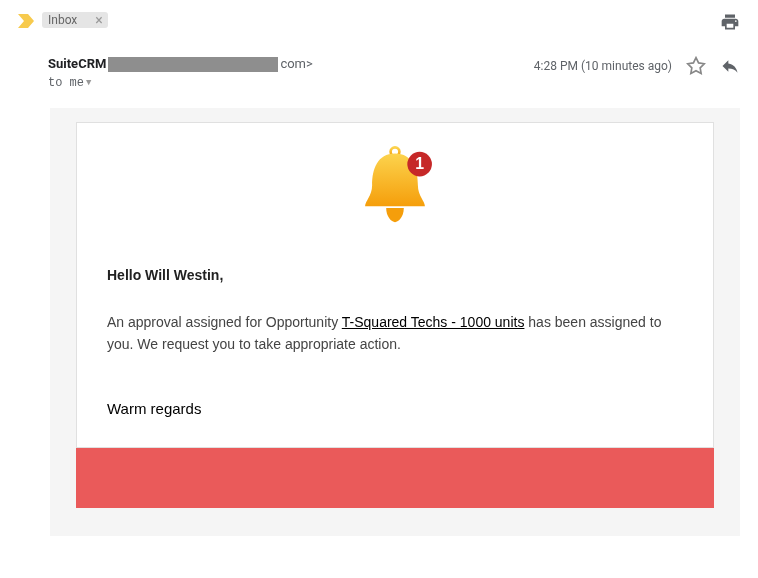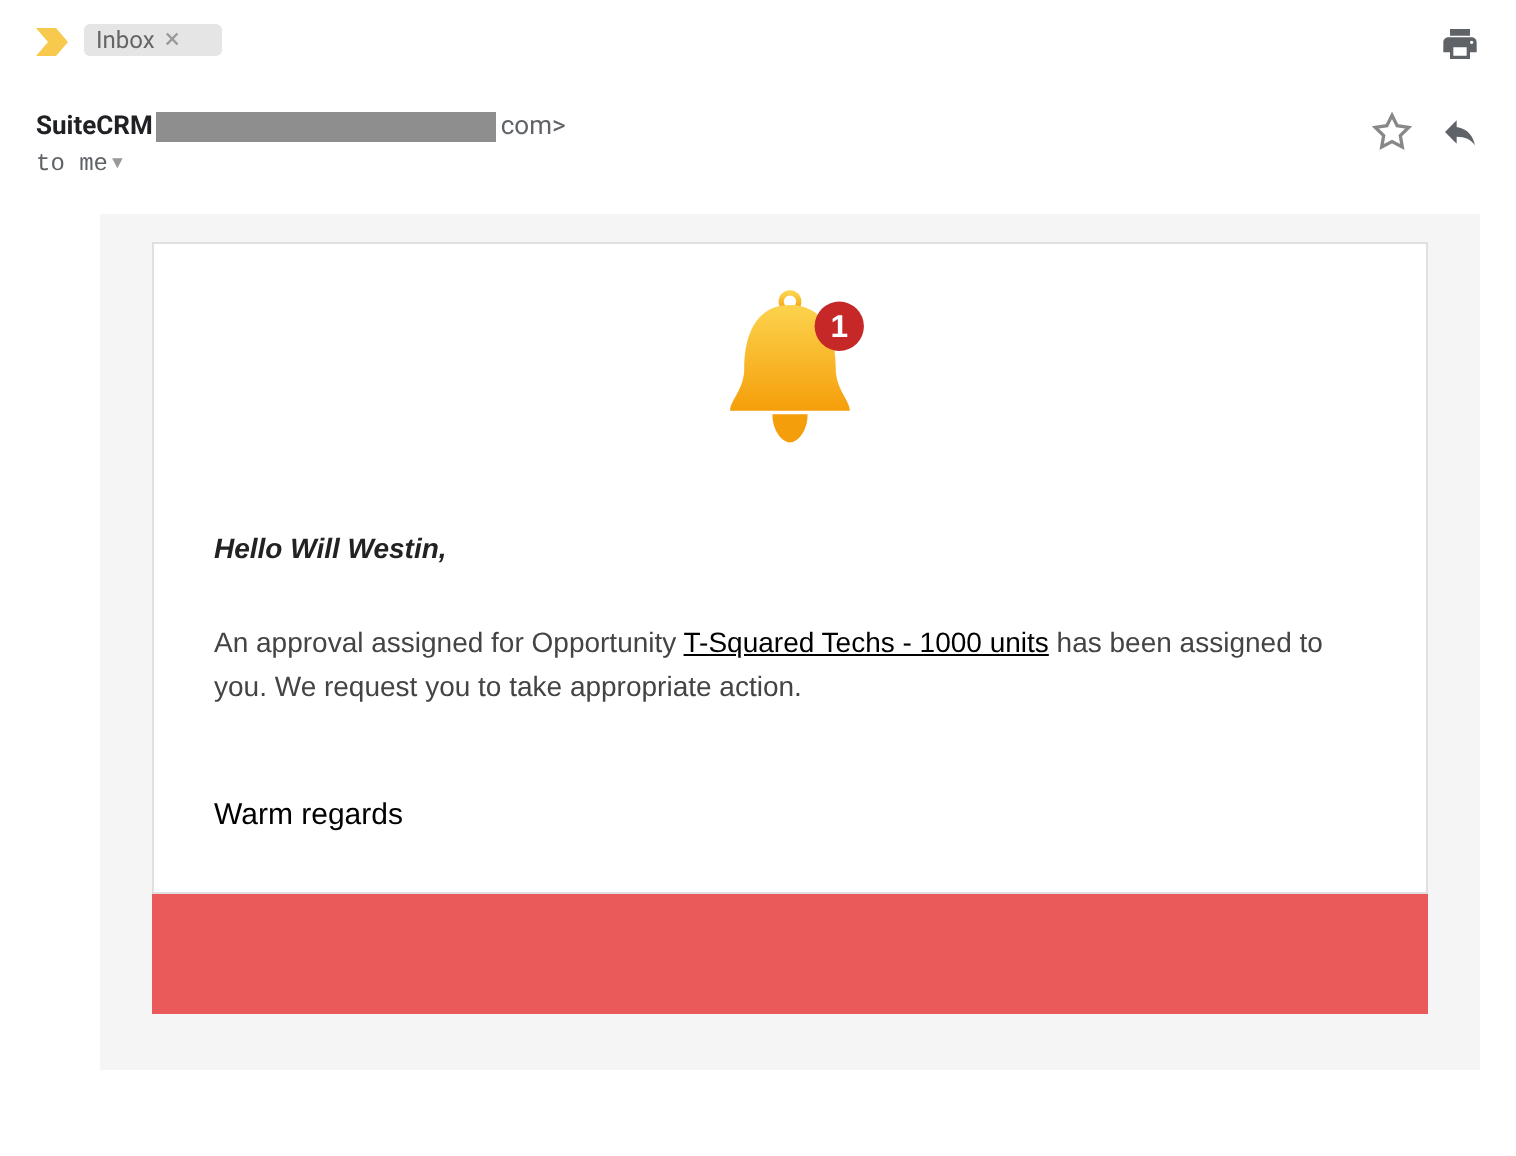--- a/index.html
+++ b/index.html
@@ -34,25 +34,25 @@
     }
     .important-marker {
       width: 16px;
       height: 14px;
       display: inline-block;
     }
     .inbox-badge {
       background: #e5e5e5;
       color: #666;
       font-size: 12px;
-      padding: 1px 18px 1px 6px;
+      padding: 1px 2px 1px 6px;
       border-radius: 3px;
       display: inline-flex;
       align-items: flex-start;
-      gap: 5px;
+      gap: 18px;
     }
     .inbox-badge .close {
       color: #999;
       font-size: 14px;
       line-height: 1;
       padding-right: 3px;
     }
     .print-icon {
       width: 20px;
       height: 20px;
@@ -60,20 +60,21 @@
     }
     .meta-row {
       padding: 24px 18px 6px 18px;
       display: flex;
       justify-content: space-between;
       align-items: flex-start;
     }
     .sender-block {
       font-size: 13px;
       color: #202124;
+      margin-left: 30px;
     }
     .sender-name {
       font-weight: bold;
       display: inline;
     }
     .redacted {
       display: inline-block;
       width: 170px;
       height: 15px;
       background: #8e8e8e;
@@ -131,21 +132,20 @@
     .card-content {
       padding: 12px 30px 30px 30px;
       font-family: Arial, sans-serif;
       font-size: 14px;
       color: #333;
     }
     .greeting {
       font-weight: bold;
       color: #222;
       margin-bottom: 28px;
-      font-style: italic;
     }
     .body-text {
       line-height: 1.6;
       color: #444;
       margin-bottom: 44px;
     }
     .body-text a {
       color: #000000;
       text-decoration: underline;
     }
@@ -186,20 +186,21 @@
   <div class="sender-block">
     <div>
       <span class="sender-name">SuiteCRM</span><span class="redacted"></span><span class="sender-domain">com&gt;</span>
     </div>
     <div class="to-line">
       <span>to me</span>
       <span class="chevron">▼</span>
     </div>
   </div>
   <div class="right-meta">
+    <span class="timestamp">4:28 PM (10 minutes ago)</span>
     <span class="star-icon">
       <svg viewBox="0 0 24 24" fill="none" stroke="#888" stroke-width="2">
         <path d="M12 2l3.09 6.26L22 9.27l-5 4.87 1.18 6.88L12 17.77l-6.18 3.25L7 14.14 2 9.27l6.91-1.01L12 2z"></path>
       </svg>
     </span>
     <span class="reply-icon">
       <svg viewBox="0 0 24 24" fill="#5f6368">
         <path d="M10 9V5l-7 7 7 7v-4.1c5 0 8.5 1.6 11 5.1-1-5-4-10-11-11z"></path>
       </svg>
     </span>

